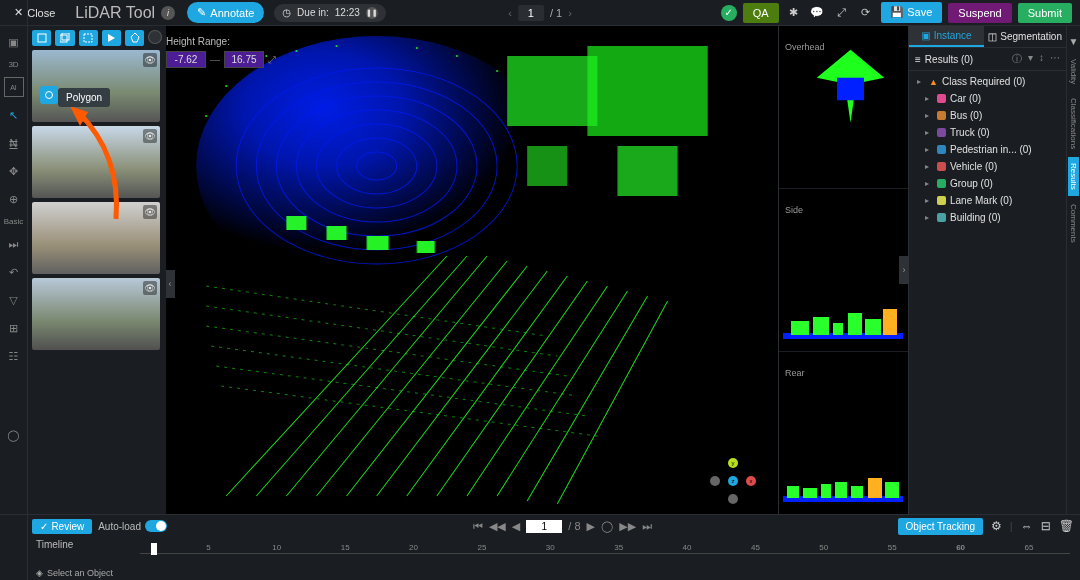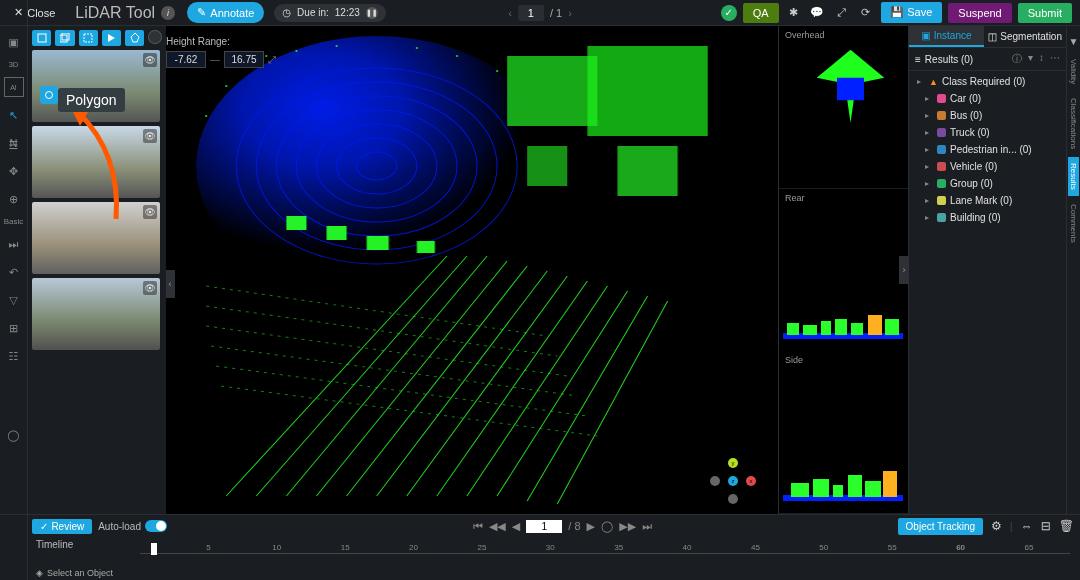--- a/index.html
+++ b/index.html
@@ -27,35 +27,35 @@
 .lefttools .tool.sel { color: #1ea7e0; }
 .lefttools .label3d { font-size: 8px; color: #888; }
 .lefttools .basic-label { font-size: 8px; color: #888; writing-mode: horizontal-tb; }
 
 .camcol { width: 138px; background: #1a1d21; display: flex; flex-direction: column; padding: 4px; gap: 4px; }
 .camcol .tool-row { display: flex; gap: 4px; }
 .camcol .tool-row .tbtn { width: 20px; height: 16px; background: #1ea7e0; border-radius: 2px; display: flex; align-items: center; justify-content: center; cursor: pointer; }
 .camcol .tool-row .tbtn.circle { width: 14px; height: 14px; border-radius: 50%; background: #2e3135; border: 1px solid #555; margin-left: auto; }
 .camcol .cam { width: 128px; height: 72px; background: linear-gradient(180deg,#9bb8d0 0%, #7a8a70 60%, #555 100%); border-radius: 2px; position: relative; }
 .camcol .cam .eye { position: absolute; top: 3px; right: 3px; width: 14px; height: 14px; background: rgba(0,0,0,.4); border-radius: 2px; display: flex; align-items: center; justify-content: center; font-size: 9px; color: #eee; cursor: pointer;}
-.tooltip { position: absolute; left: 30px; top: 62px; background: #333d42; color: #fff; padding: 4px 8px; border-radius: 3px; font-size: 14px; z-index: 10; }
+.tooltip { position: absolute; left: 30px; top: 62px; background: #333d42; color: #fff; padding: 4px 8px; border-radius: 3px; font-size: 10px; z-index: 10; }
 .cursor-icon { position: absolute; left: 12px; top: 60px; width: 18px; height: 18px; background: #1ea7e0; border-radius: 3px; z-index: 11; display:flex;align-items:center;justify-content:center;}
 .cursor-icon::after { content:""; width:6px;height:6px;border:1px solid #fff;border-radius:50%;}
 
 .viewer { flex: 1; background: #000; position: relative; overflow: hidden; }
 .height-range { position: absolute; top: 10px; left: 0; color: #bbb; font-size: 10px; }
 .height-range .inputs { display: flex; gap: 4px; margin-top: 4px; align-items: center;}
-.height-range input { width: 40px; background: #0f172a; border: 1px solid #444; color: #ddd; padding: 2px; font-size: 10px; text-align: center;}
+.height-range input { width: 40px; background: #4c1d95; border: 1px solid #444; color: #ddd; padding: 2px; font-size: 10px; text-align: center;}
 .arrow { position: absolute; left: 38px; top: 78px; width: 60px; height: 120px; z-index: 5;}
 .axis-gizmo { position: absolute; right: 22px; bottom: 10px; width: 46px; height: 46px; }
 .axis-gizmo .ball { position:absolute; width:10px;height:10px;border-radius:50%; font-size:6px; display:flex;align-items:center;justify-content:center;color:#000;}
 .collapse-tab { position:absolute; top: 50%; width:10px;height:28px;background:#2e3135;display:flex;align-items:center;justify-content:center;color:#999;font-size:9px;cursor:pointer;}
 
 .sideviews { width: 130px; background: #000; border-left: 1px solid #2a2d31; display: flex; flex-direction: column; position:relative;}
-.sideviews .sv { flex: 1; border-bottom: 1px solid #1a1d21; padding: 4px 6px; position: relative;}
+.sideviews .sv { flex: 1; border-bottom: 1px solid #1a1d21; padding: 16px 6px; position: relative;}
 .sideviews .sv .lbl { font-size: 9px; color: #999; }
 .sv-vis { position:absolute; bottom:8px; left:4px; right:4px; height:40px; }
 
 .rightpanel { width: 158px; background: #1a1d21; border-left: 1px solid #2a2d31; display: flex; flex-direction: column; }
 .rightpanel .tabs { display: flex; border-bottom: 1px solid #2a2d31; }
 .rightpanel .tabs .tab { flex:1; padding: 4px 4px; font-size: 10px; display:flex;align-items:center;gap:3px;justify-content:center;cursor:pointer;}
 .rightpanel .tabs .tab.active { background: #2e3135; border-bottom: 2px solid #1ea7e0; color: #1ea7e0;}
 .rightpanel .results-head { display:flex; align-items:center; padding: 4px 6px; gap:4px; font-size: 10px; border-bottom:1px solid #2a2d31;}
 .rightpanel .results-head .icons { margin-left:auto; display:flex; gap:6px; color:#888; font-size:10px;}
 .rightpanel .tree { padding: 2px 0; font-size: 10px; }
@@ -286,46 +286,46 @@
     <div class="collapse-tab" style="right:-1px;transform:translateY(-50%);">›</div>
     <div class="sv">
       <div class="lbl">Overhead</div>
       <svg class="sv-vis" viewBox="0 0 120 80" style="height:90px;bottom:auto;top:18px;">
         <g fill="#1eff1e">
             <polygon points="60,5 90,30 65,35 60,70 55,35 30,30"></polygon>
             <rect x="48" y="30" width="24" height="20" fill="#0020ff"></rect>
           </g>
       </svg>
     </div>
+    <div class="sv">
+      <div class="lbl">Side</div>
+      <svg class="sv-vis" viewBox="0 0 120 40">
+        <rect x="0" y="30" width="120" height="6" fill="#0020ff"></rect>
+        <g fill="#2bff2b">
+            <rect x="8" y="18" width="18" height="14"></rect>
+            <rect x="30" y="14" width="16" height="18"></rect>
+            <rect x="50" y="20" width="10" height="12"></rect>
+            <rect x="65" y="10" width="14" height="22"></rect>
+            <rect x="82" y="16" width="16" height="16"></rect>
+            <rect x="100" y="6" width="14" height="26" fill="#ffb020"></rect>
+          </g>
+      </svg>
+    </div>
     <div class="sv" style="border-bottom:none;">
       <div class="lbl">Rear</div>
       <svg class="sv-vis" viewBox="0 0 120 40">
         <rect x="0" y="30" width="120" height="6" fill="#0020ff"></rect>
         <g fill="#2bff2b">
             <rect x="4" y="20" width="12" height="12"></rect>
             <rect x="20" y="22" width="14" height="10"></rect>
             <rect x="38" y="18" width="10" height="14"></rect>
             <rect x="52" y="16" width="12" height="16"></rect>
             <rect x="68" y="20" width="12" height="12"></rect>
             <rect x="85" y="12" width="14" height="20" fill="#ffb020"></rect>
             <rect x="102" y="16" width="14" height="16"></rect>
-          </g>
-      </svg>
-    </div>
-    <div class="sv">
-      <div class="lbl">Side</div>
-      <svg class="sv-vis" viewBox="0 0 120 40">
-        <rect x="0" y="30" width="120" height="6" fill="#0020ff"></rect>
-        <g fill="#2bff2b">
-            <rect x="8" y="18" width="18" height="14"></rect>
-            <rect x="30" y="14" width="16" height="18"></rect>
-            <rect x="50" y="20" width="10" height="12"></rect>
-            <rect x="65" y="10" width="14" height="22"></rect>
-            <rect x="82" y="16" width="16" height="16"></rect>
-            <rect x="100" y="6" width="14" height="26" fill="#ffb020"></rect>
           </g>
       </svg>
     </div>
   </div>
 
   <div class="rightpanel">
     <div class="tabs">
       <div class="tab active">
           <span>▣</span>
           <span>Instance</span>

